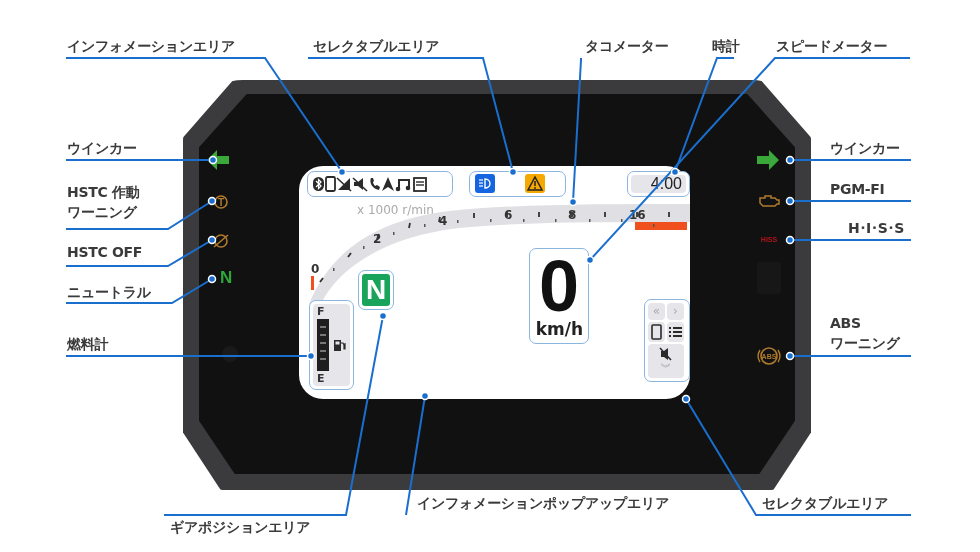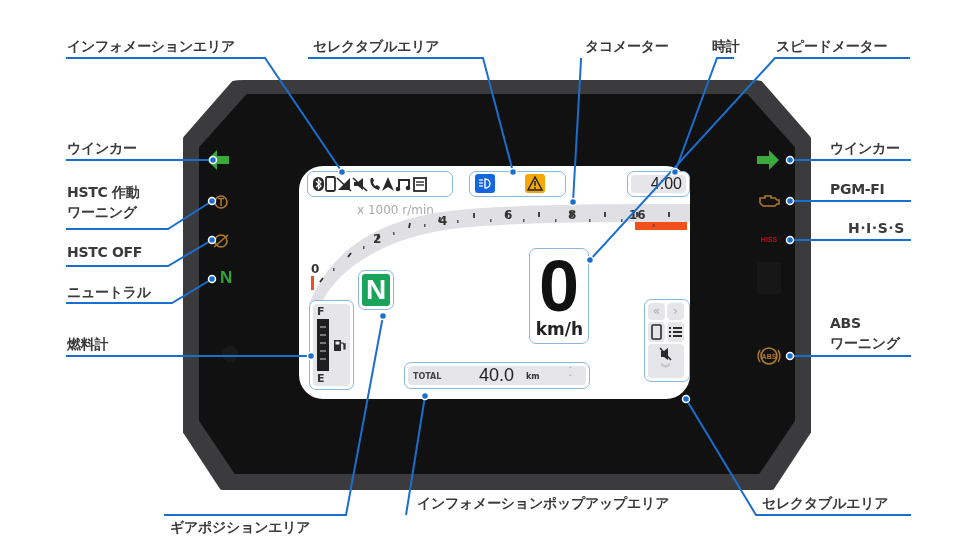--- a/index.html
+++ b/index.html
@@ -203,27 +203,20 @@
     </div>
     <div class="gray" style="position:absolute;left:3px;top:44px;width:36px;height:34px;">
       <svg width="36" height="20">
           <polygon points="13,7 16,7 20,4 20,16 16,13 13,13" fill="#2a2a2a"></polygon>
           <line x1="12" y1="4" x2="23" y2="16" stroke="#2a2a2a" stroke-width="1.5"></line>
         </svg>
       <div style="position:absolute;left:0;top:18px;width:36px;text-align:center;color:#aaa;font-size:11px;line-height:12px">︾</div>
     </div>
   </div>
 
-  <div class="box" style="left:105px;top:196px;width:184px;height:25px;">
-    <div class="gray" style="position:absolute;left:3px;top:3px;width:178px;height:19px;"></div>
-    <div style="position:absolute;left:8px;top:9px;font-size:8px;font-weight:bold;color:#444;">TOTAL</div>
-    <div style="position:absolute;left:74px;top:2px;font-size:18px;color:#222;font-family:'Liberation Sans',sans-serif;">40.0</div>
-    <div style="position:absolute;left:121px;top:9px;font-size:8px;font-weight:bold;color:#333;">km</div>
-    <div style="position:absolute;left:163px;top:4px;font-size:9px;color:#aaa;line-height:8px;text-align:center">ˆ<br>ˇ</div>
-  </div>
 </div>
 
 <svg class="lines" viewBox="0 0 980 552">
   <g stroke="#1a6fce" stroke-width="2" fill="none">
     <polyline points="66,58 265,58 342,172"></polyline>
     <polyline points="308,58 483,58 513,172"></polyline>
     <polyline points="581,58 581,60 573,202"></polyline>
     <polyline points="734,58 717,58 675,172"></polyline>
     <polyline points="910,58 775,58 590,260"></polyline>
     <polyline points="66,160 213,160"></polyline>

